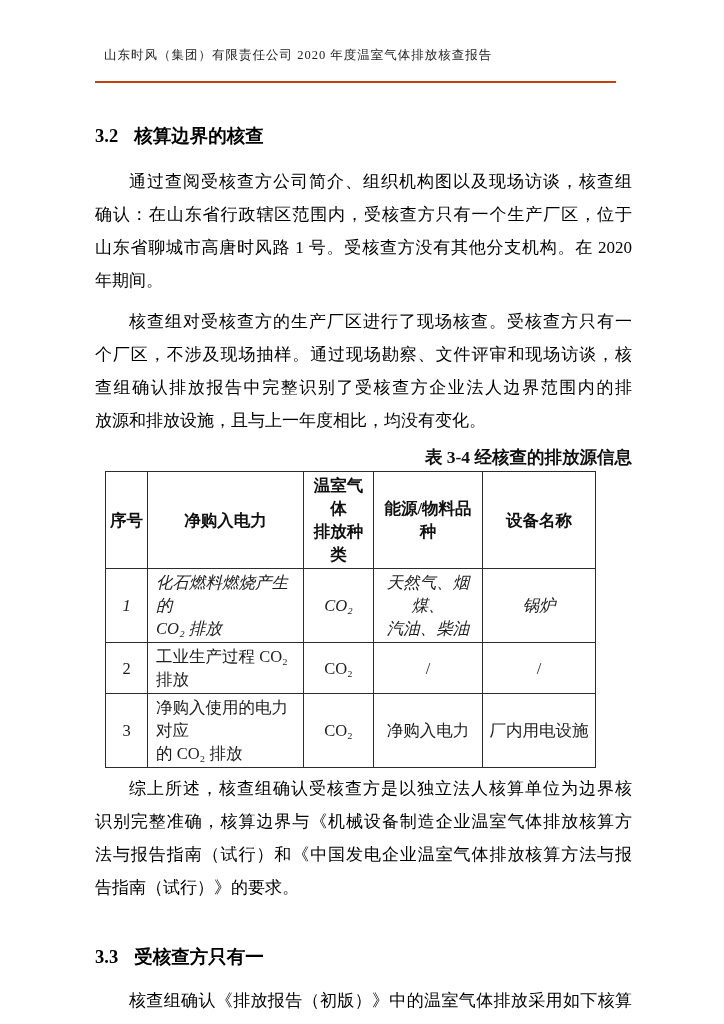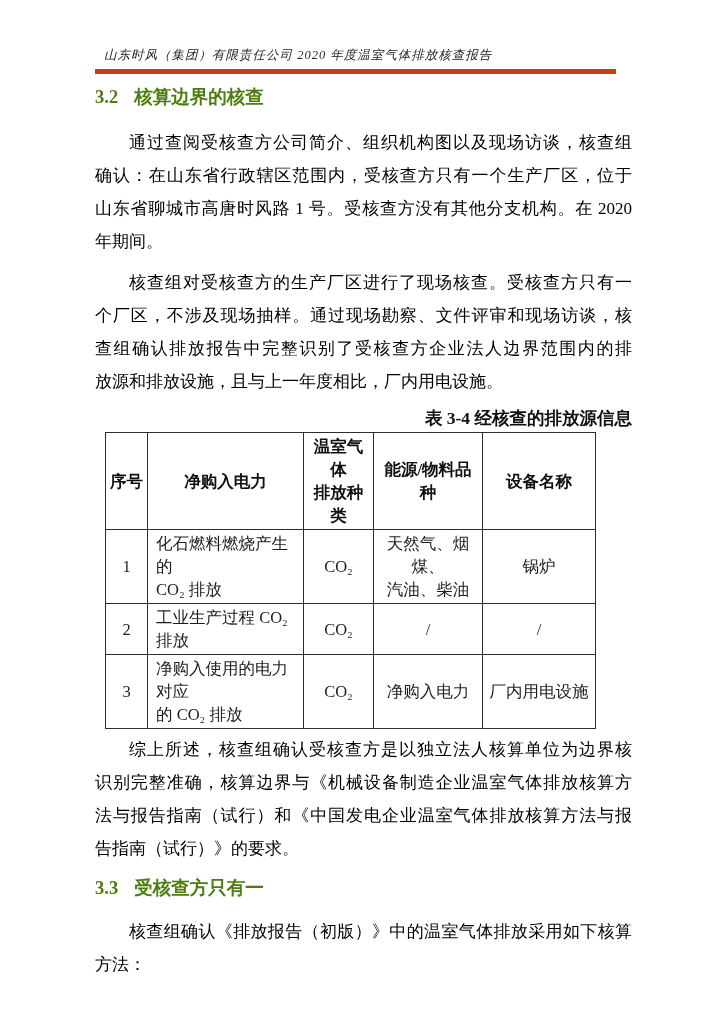--- a/index.html
+++ b/index.html
@@ -10,37 +10,36 @@
     color:#1d1d1d;
     font-family:"Liberation Serif","DejaVu Serif",serif;
     overflow:hidden;
   }
   .content{position:absolute;left:95px;top:0;width:537px;}
 
   
   .doc-header{
     padding-top:47px;
     width:521px;
-    border-bottom:5px solid #c2410c;
-    padding-bottom:5px;
-    font-style:italic;
+    border-bottom:2px solid #c2410c;
+    padding-bottom:17px;
   }
   .doc-header-text{
     font-size:12.5px;
     letter-spacing:1px;
     padding-left:9px;
     color:#222;
   }
 
   
   .section-heading{
-    margin-top:10px;
+    margin-top:40px;
     font-size:18.5px;
     font-weight:bold;
-    color:#4d7c0f;
+    color:#000000;
     height:26px;line-height:26px;
   }
   .section-heading .h-num{margin-right:16px;letter-spacing:0;}
 
   
   .para{font-size:17px;color:#000000;}
   .para .line{
     height:33px;line-height:33px;
     text-align:justify;
     text-align-last:justify;
@@ -78,21 +77,21 @@
     white-space:pre-line;
     color:#1d1d1d;
     overflow:hidden;
   }
   table.emissions th{
     font-weight:bold;
     height:44px;
     color:#101010;
   }
   table.emissions td.c1{text-align:left;padding-left:8px;}
-  table.emissions tr.r0 td{height:50px;}
+  table.emissions tr.r0 td{height:50px;font-style:italic;}
   table.emissions tr.r1 td{height:26px;}
   table.emissions tr.r2 td{height:50px;}
 </style>
 </head>
 <body>
 
 <div class="page">
   <div class="content">
 
     <div class="doc-header">
@@ -107,21 +106,21 @@
         <div class="line first">通过查阅受核查方公司简介、组织机构图以及现场访谈，核查组</div>
         <div class="line">确认：在山东省行政辖区范围内，受核查方只有一个生产厂区，位于</div>
         <div class="line">山东省聊城市高唐时风路 1 号。受核查方没有其他分支机构。在 2020</div>
         <div class="line last">年期间。</div>
       </div>
 
     <div class="para p2">
         <div class="line first">核查组对受核查方的生产厂区进行了现场核查。受核查方只有一</div>
         <div class="line">个厂区，不涉及现场抽样。通过现场勘察、文件评审和现场访谈，核</div>
         <div class="line">查组确认排放报告中完整识别了受核查方企业法人边界范围内的排</div>
-        <div class="line last">放源和排放设施，且与上一年度相比，厂内用电设施。</div>
+        <div class="line last">放源和排放设施，且与上一年度相比，均没有变化。</div>
       </div>
 
     <div class="table-caption">表 3-4 经核查的排放源信息</div>
 
     <table class="emissions">
       <colgroup>
         <col style="width:42px">
           <col style="width:156px">
           <col style="width:70px">
           <col style="width:109px">

